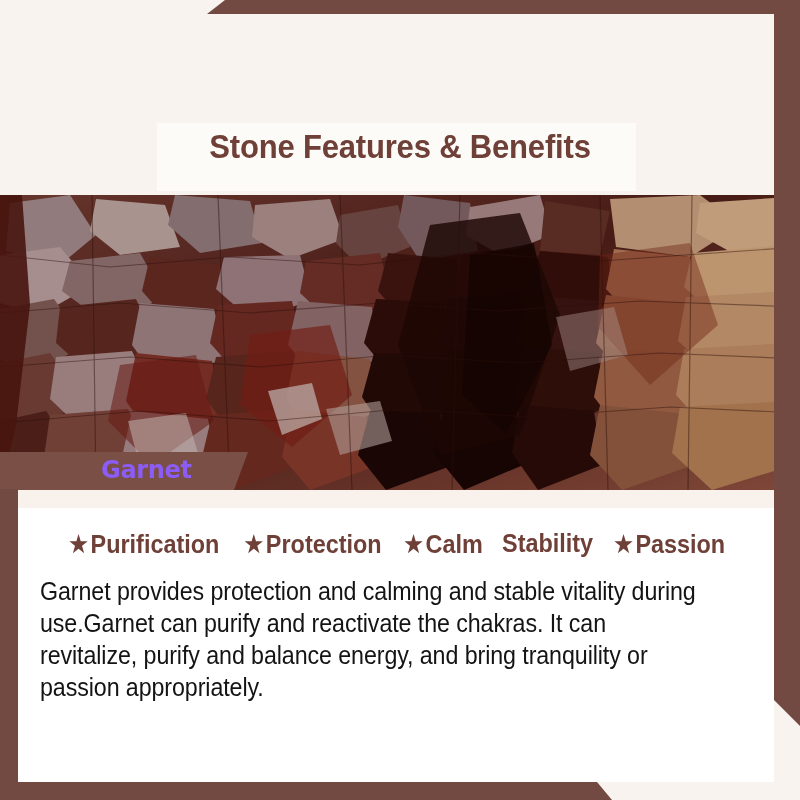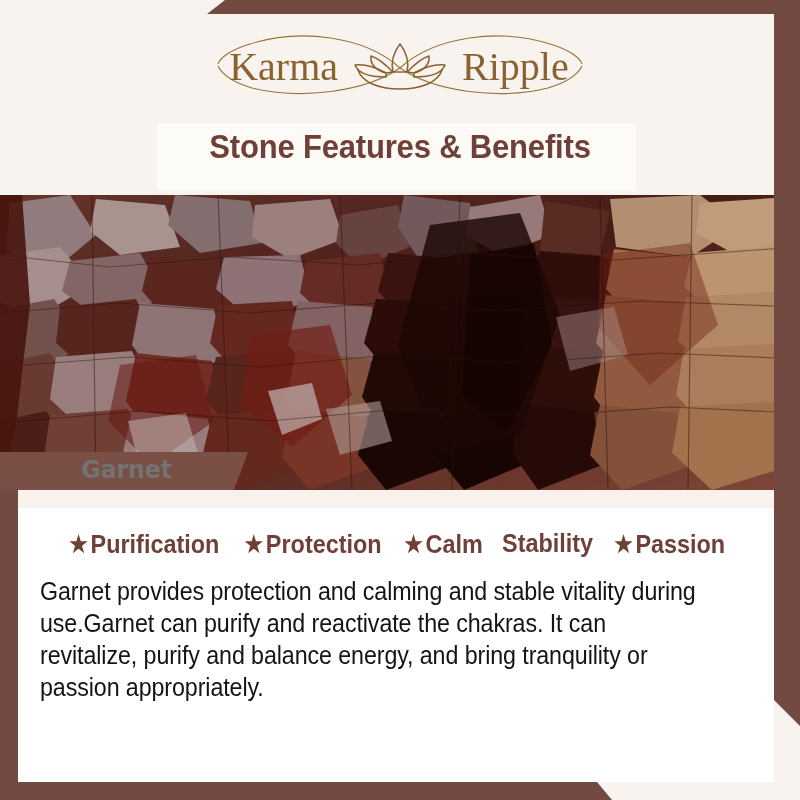--- a/index.html
+++ b/index.html
@@ -115,25 +115,25 @@
   .name-tag {
     position: absolute;
     left: 0; top: 452px;
     width: 248px; height: 38px;
     background: #7a4f46;
     clip-path: polygon(0 0, 248px 0, 234px 38px, 0 38px);
     z-index: 5;
   }
   .name-tag-label {
     position: absolute;
-    left: 81px; top: 456px;
+    left: 101px; top: 456px;
     font-family: "DejaVu Sans", sans-serif;
     font-weight: bold;
     font-size: 24px;
-    color: #737373;
+    color: #8b5cf6;
     letter-spacing: -0.3px;
     z-index: 5;
   }
 
   
   .sheet {
     position: absolute;
     left: 18px; top: 490px;
     width: 756px; height: 292px;
     background: #ffffff;
@@ -189,45 +189,20 @@
     transform: scaleX(0.93);
     transform-origin: left top;
     letter-spacing: -0.1px;
   }
 </style>
 </head>
 <body>
 
 <div class="card">
 
-  <div class="logo-area">
-    <div class="logo">
-      <svg viewBox="0 0 420 82" width="420" height="82" aria-hidden="true">
-
-        <g fill="none" stroke="#9a7338" stroke-width="1.1">
-          <path d="M210 46 C 175 14, 110 6, 60 22 C 40 28, 30 36, 28 42"></path>
-          <path d="M210 46 C 175 70, 110 78, 62 66 C 42 60, 32 52, 28 44"></path>
-          <path d="M210 46 C 245 14, 310 6, 360 22 C 380 28, 390 36, 392 42"></path>
-          <path d="M210 46 C 245 70, 310 78, 358 66 C 378 60, 388 52, 392 44"></path>
-        </g>
-
-        <g fill="none" stroke="#8a6230" stroke-width="1.5" stroke-linejoin="round" stroke-linecap="round">
-          <path d="M210 22 C 203 31, 201 41, 203 50 L 217 50 C 219 41, 217 31, 210 22 Z"></path>
-          <path d="M203 50 C 195 42, 188 36, 181 34 C 180 42, 186 48, 196 51 Z"></path>
-          <path d="M217 50 C 225 42, 232 36, 239 34 C 240 42, 234 48, 224 51 Z"></path>
-          <path d="M196 51 C 185 45, 174 42, 165 43 C 168 51, 180 55, 196 55 Z"></path>
-          <path d="M224 51 C 235 45, 246 42, 255 43 C 252 51, 240 55, 224 55 Z"></path>
-          <path d="M168 48 C 172 60, 188 67, 210 67 C 232 67, 248 60, 252 48"></path>
-        </g>
-
-        <text x="148" y="58" text-anchor="end" font-family="&quot;Liberation Serif&quot;, serif" font-size="40" fill="#8a6230">Karma</text>
-        <text x="272" y="58" text-anchor="start" font-family="&quot;Liberation Serif&quot;, serif" font-size="40" fill="#8a6230">Ripple</text>
-      </svg>
-    </div>
-  </div>
 
   <div class="title-band"></div>
   <div class="title-panel"></div>
   <div class="title-text">Stone Features &amp; Benefits</div>
 
   <div class="photo">
     <svg viewBox="0 0 800 295" preserveAspectRatio="none" aria-hidden="true">
       <defs>
         <linearGradient id="bgg" x1="0" y1="0" x2="1" y2="1">
           <stop offset="0%" stop-color="#6d3b32"></stop>

